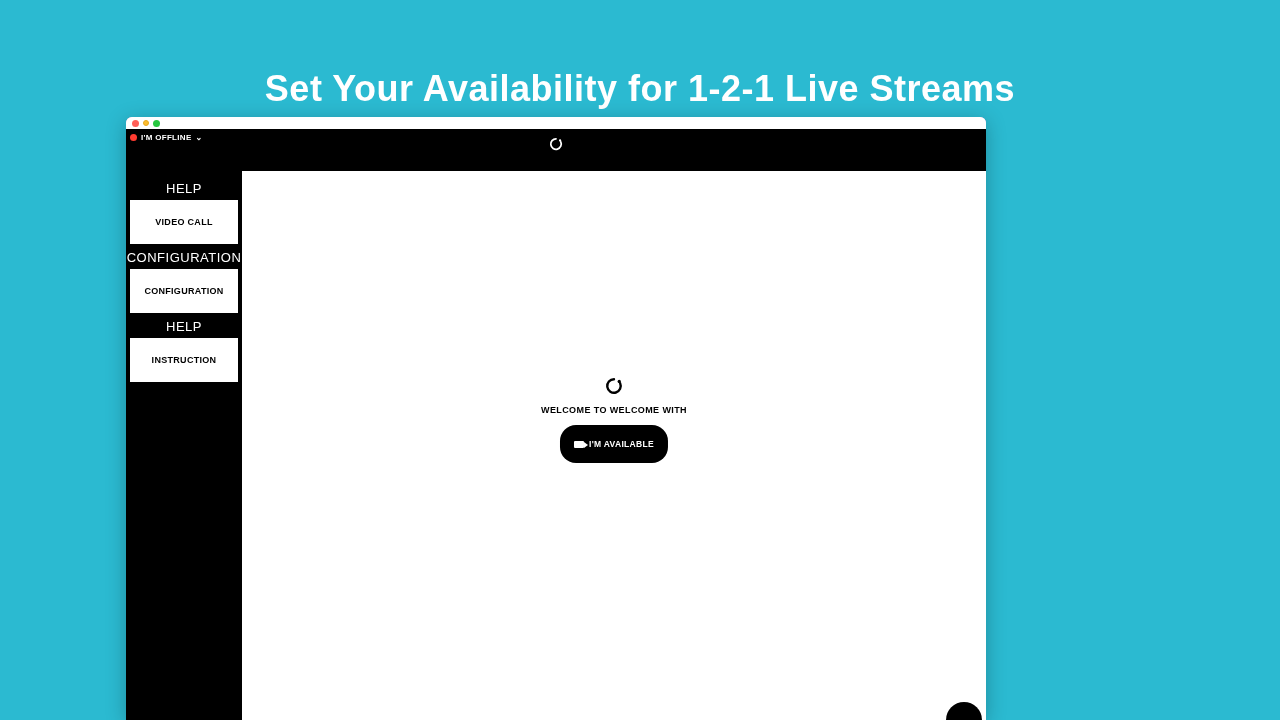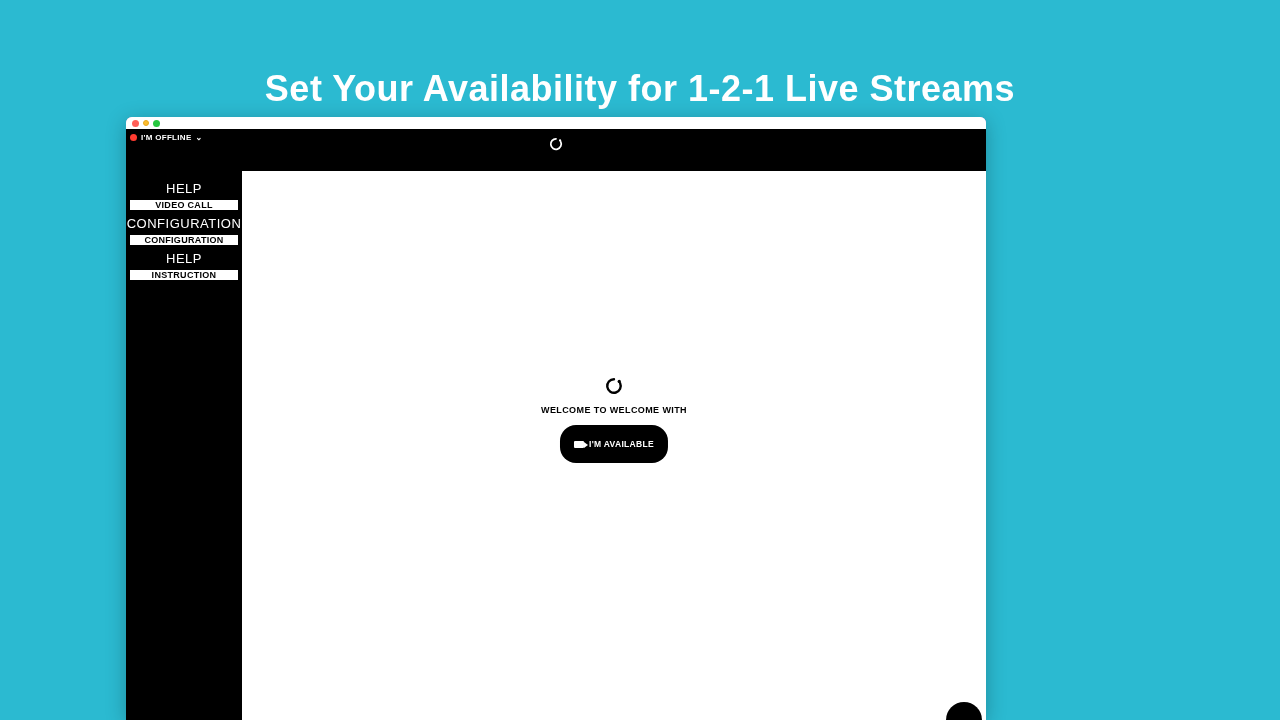--- a/index.html
+++ b/index.html
@@ -117,21 +117,21 @@
     letter-spacing: 0.5px;
     padding: 4px 0 2px;
     font-weight: 500;
   }
   .sb-item {
     background: #ffffff;
     color: #000000;
     font-size: 9px;
     letter-spacing: 0.3px;
     text-align: center;
-    padding: 0 0;
+    padding: 17px 0;
     margin: 2px 4px;
     font-weight: 600;
     cursor: pointer;
   }
   .content {
     position: absolute;
     left: 116px;
     top: 0;
     right: 0;
     bottom: 0;

